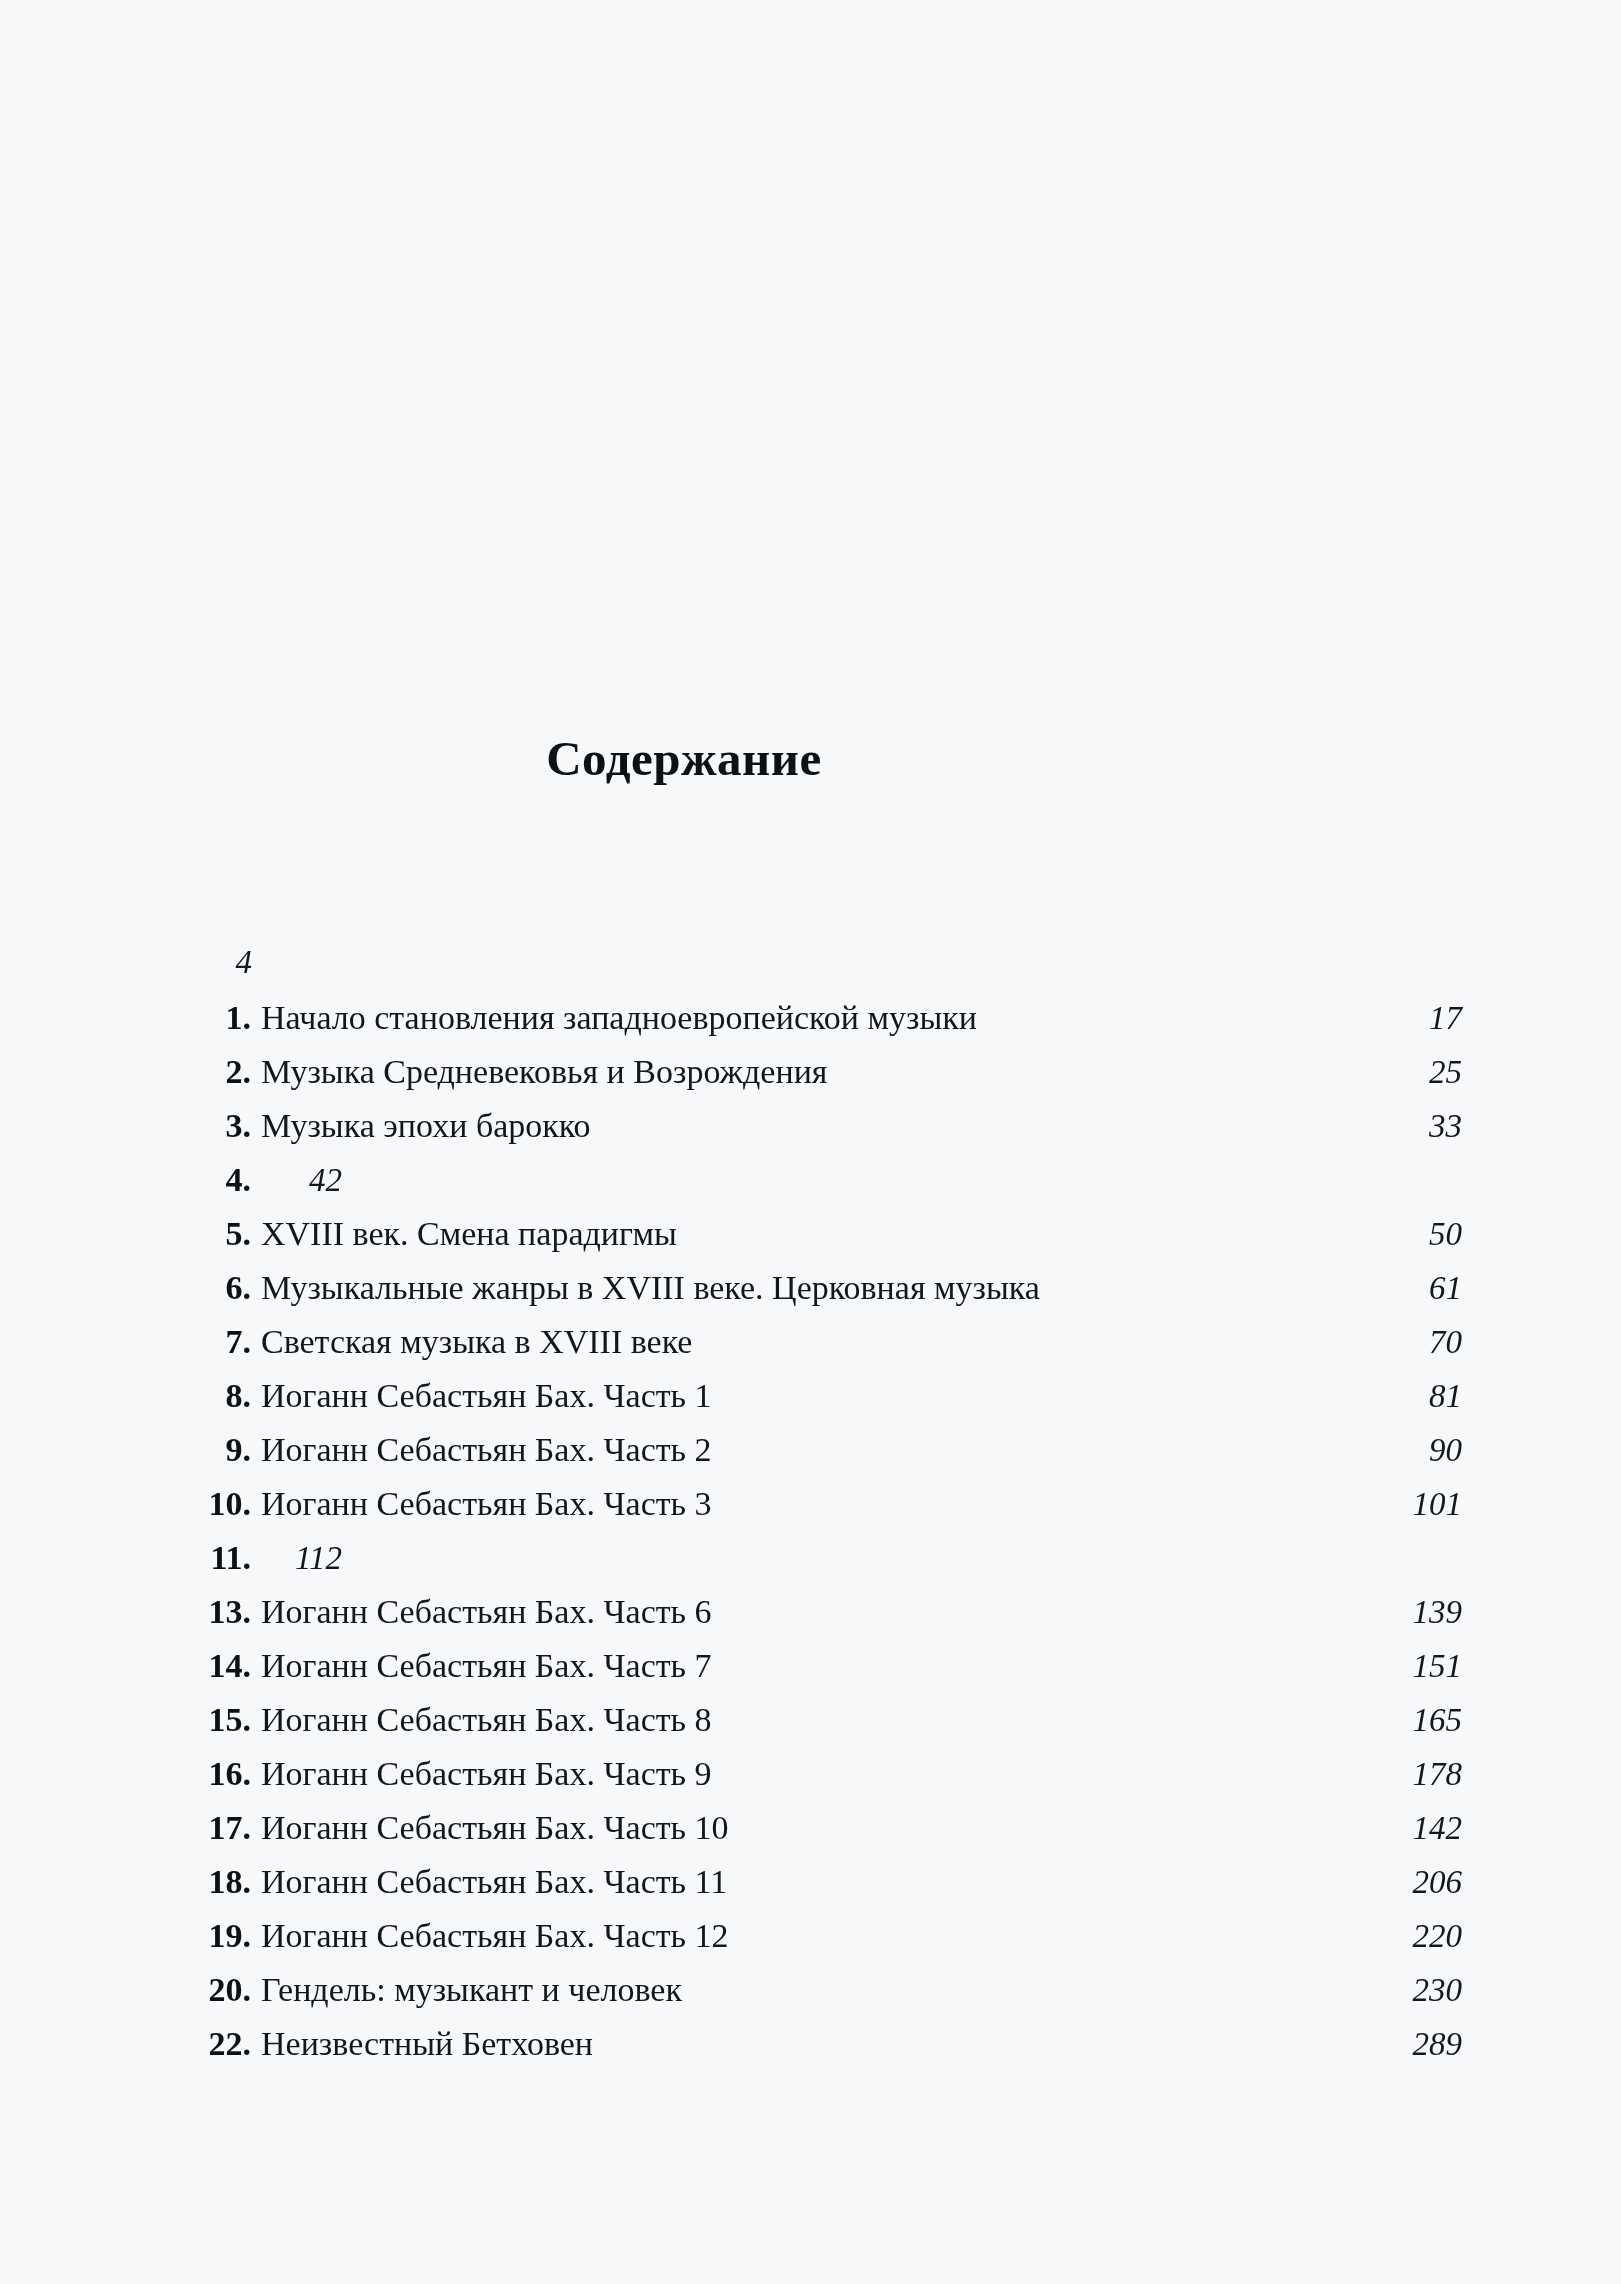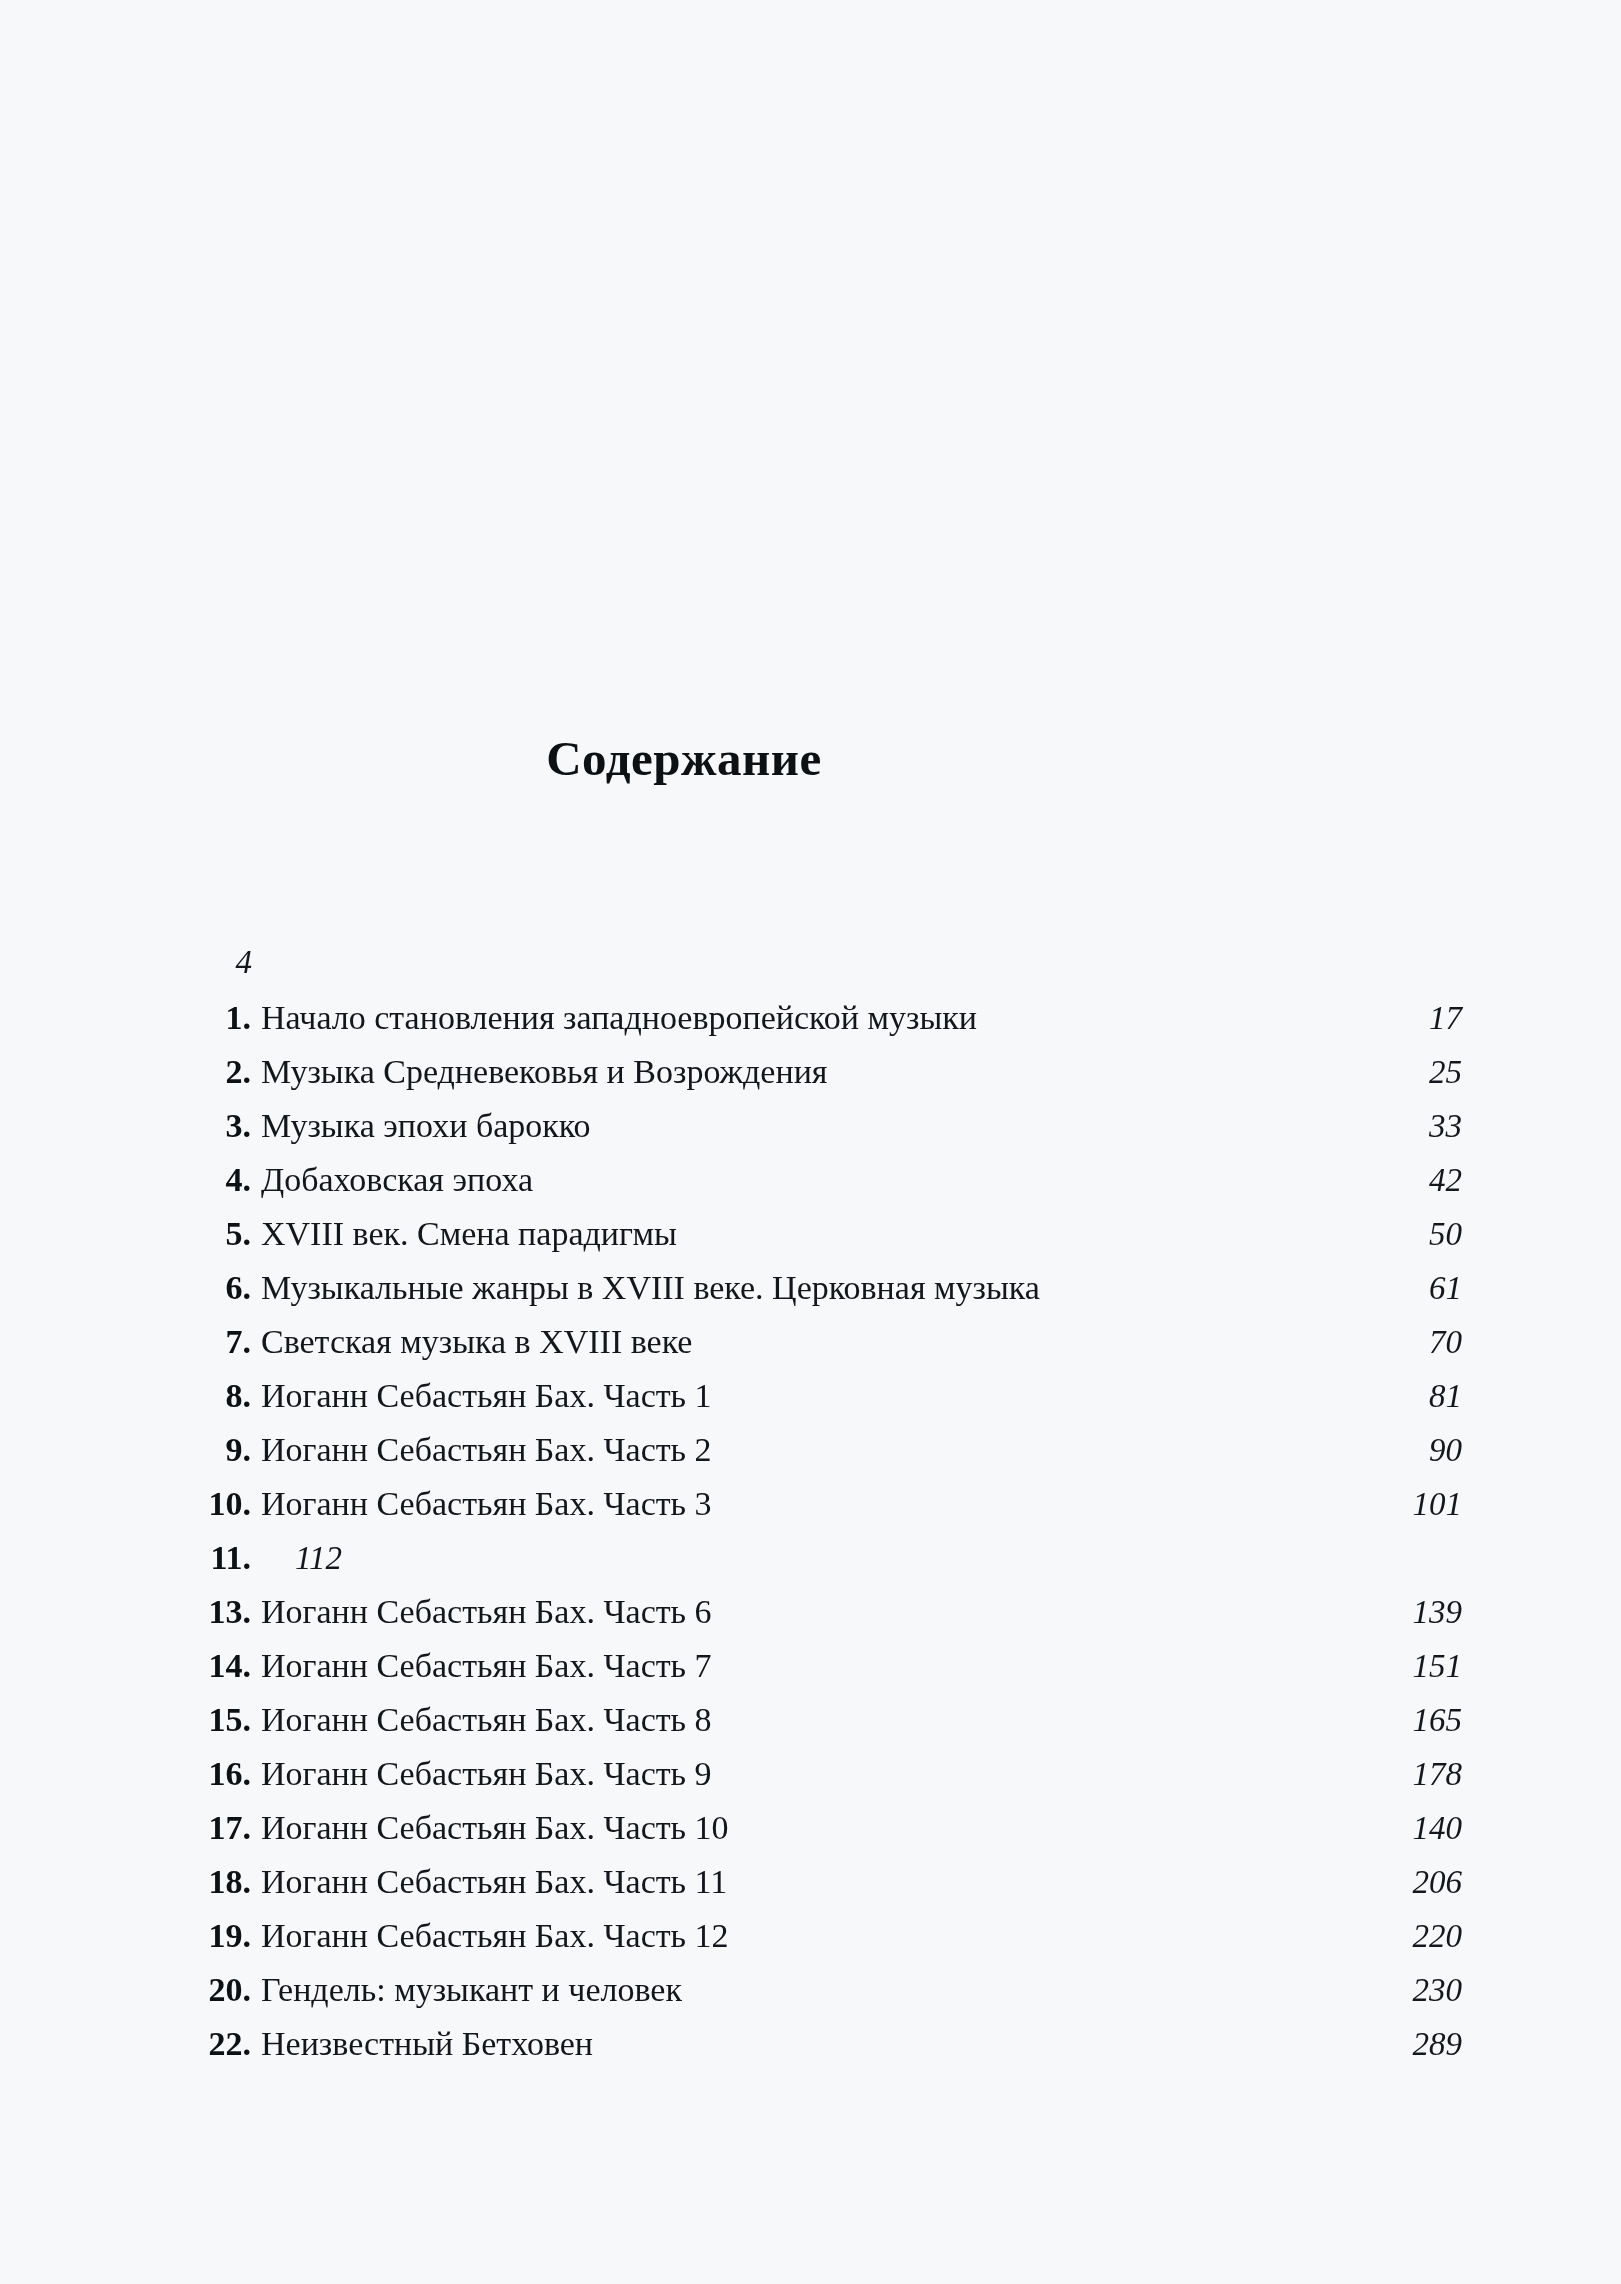--- a/index.html
+++ b/index.html
@@ -131,21 +131,20 @@
         <span class="title">Музыка Средневековья и Возрождения</span>
         <span class="pagenum">25</span>
       </div>
       <div class="toc-row">
         <span class="num">3.</span>
         <span class="title">Музыка эпохи барокко</span>
         <span class="pagenum">33</span>
       </div>
       <div class="toc-row">
         <span class="num">4.</span>
-        <span class="title">Добаховская эпоха</span>
         <span class="pagenum">42</span>
       </div>
       <div class="toc-row">
         <span class="num">5.</span>
         <span class="title">XVIII век. Смена парадигмы</span>
         <span class="pagenum">50</span>
       </div>
       <div class="toc-row">
         <span class="num">6.</span>
         <span class="title">Музыкальные жанры в XVIII веке. Церковная музыка</span>
@@ -191,21 +190,21 @@
         <span class="pagenum">165</span>
       </div>
       <div class="toc-row">
         <span class="num">16.</span>
         <span class="title">Иоганн Себастьян Бах. Часть 9</span>
         <span class="pagenum">178</span>
       </div>
       <div class="toc-row">
         <span class="num">17.</span>
         <span class="title">Иоганн Себастьян Бах. Часть 10</span>
-        <span class="pagenum">140</span>
+        <span class="pagenum">142</span>
       </div>
       <div class="toc-row">
         <span class="num">18.</span>
         <span class="title">Иоганн Себастьян Бах. Часть 11</span>
         <span class="pagenum">206</span>
       </div>
       <div class="toc-row">
         <span class="num">19.</span>
         <span class="title">Иоганн Себастьян Бах. Часть 12</span>
         <span class="pagenum">220</span>

